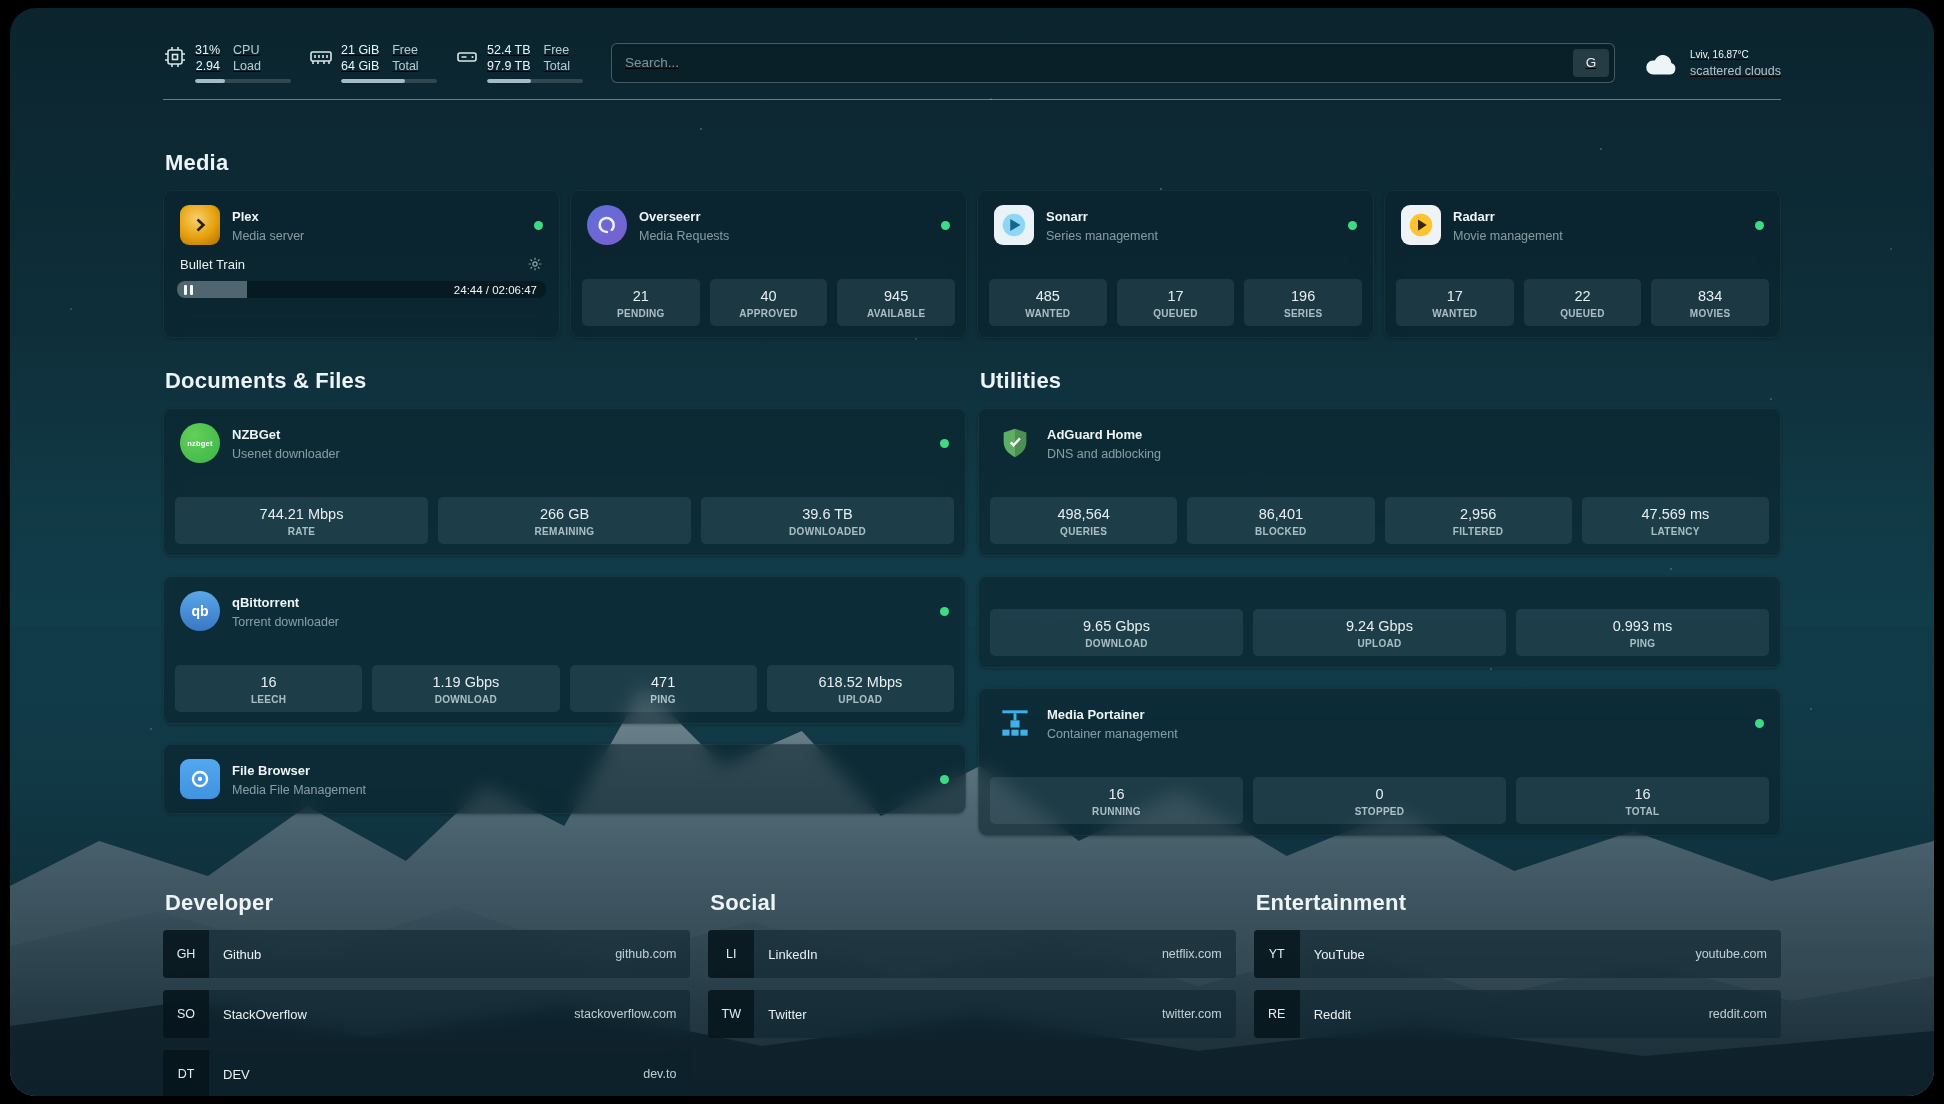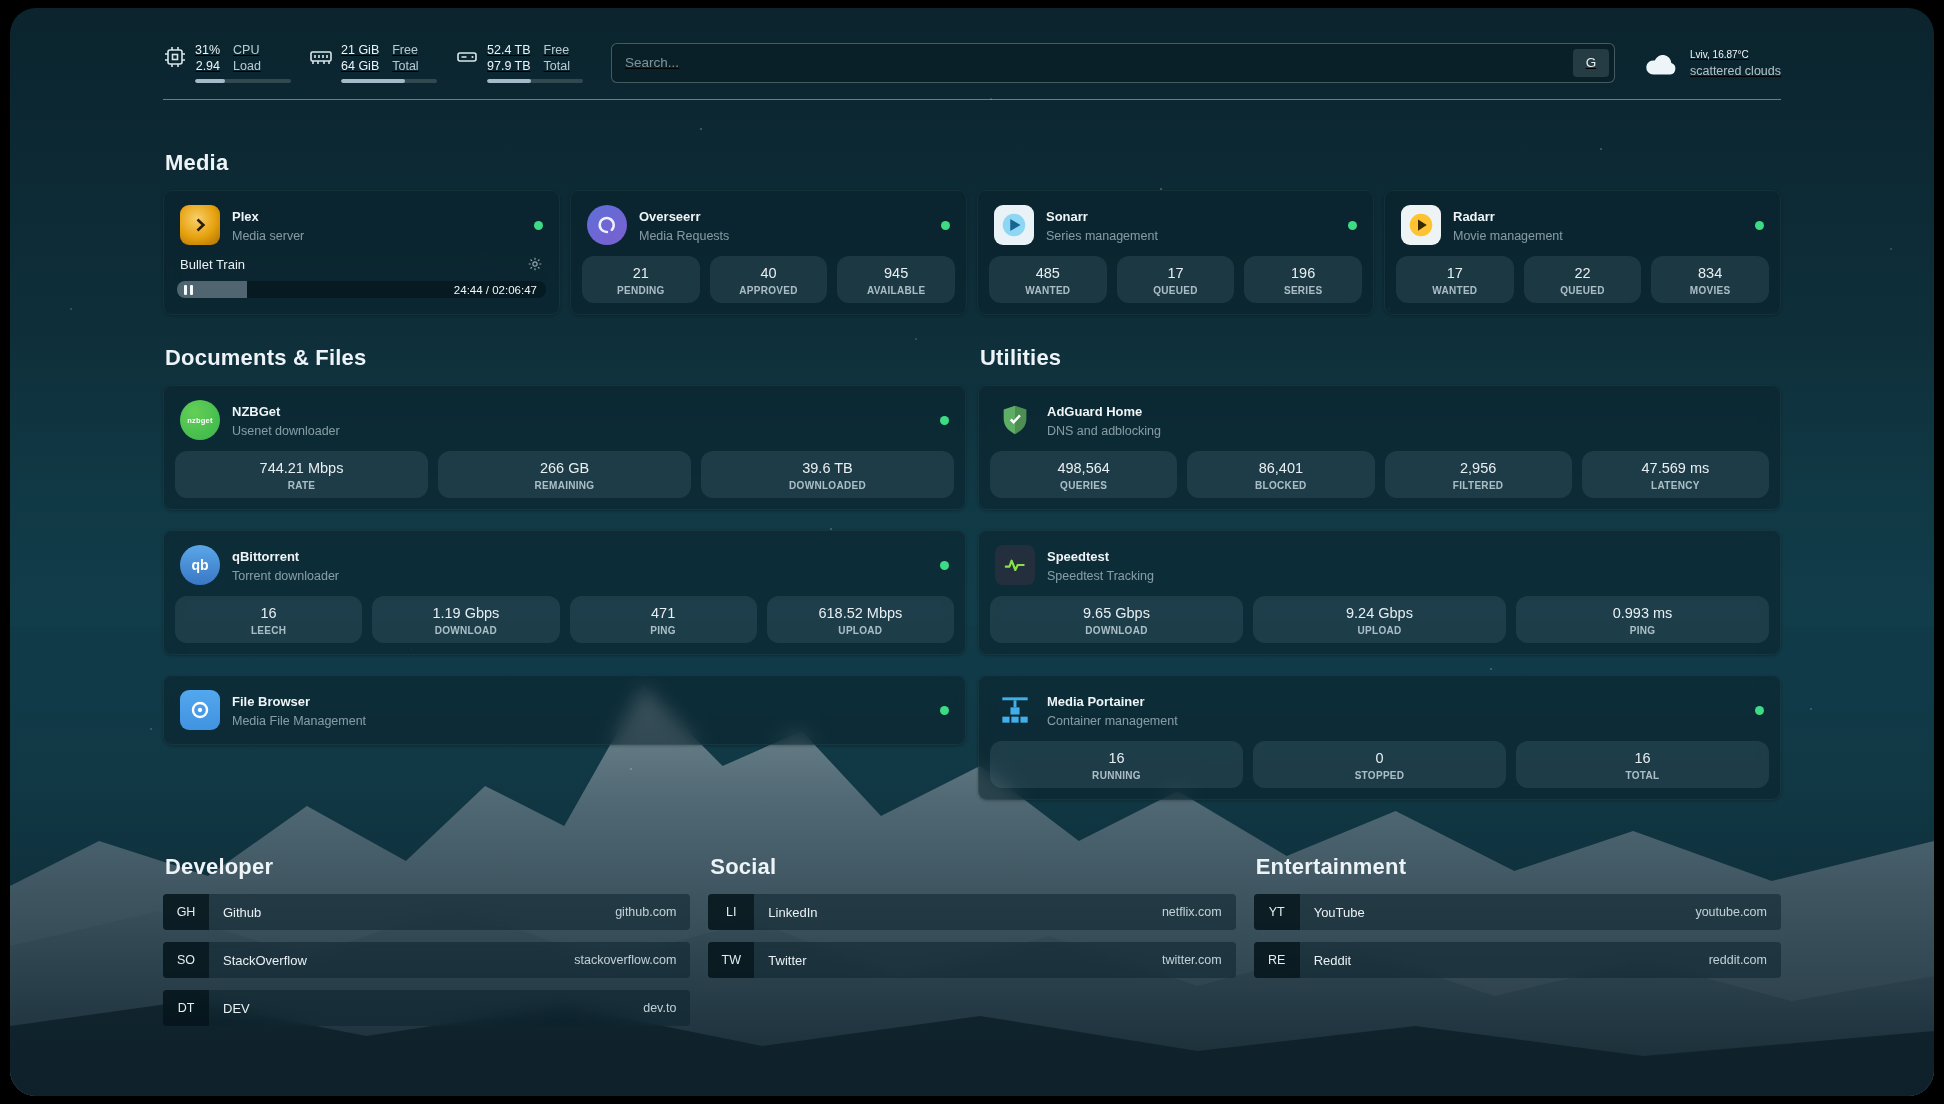--- a/index.html
+++ b/index.html
@@ -59,37 +59,37 @@
   .icon{width:40px;height:40px;flex:none;display:grid;place-items:center;border-radius:9px;overflow:hidden;}
   .icon.round{border-radius:50%;}
   .icon svg{width:100%;height:100%;}
   .icon .glyph-sm{font-size:7.5px;font-weight:bold;color:#fff;letter-spacing:.2px;}
   .icon .glyph-md{font-size:14px;font-weight:bold;color:#fff;}
   .meta{display:flex;flex-direction:column;}
   .svc-name{font-size:13px;font-weight:700;color:#eff4f6;line-height:20px;}
   .svc-sub{font-size:12.5px;color:rgba(222,237,243,.58);line-height:16px;margin-top:1px;}
   .dot{width:9px;height:9px;border-radius:50%;margin-left:auto;background:var(--status-online);flex:none;}
   .stats{display:grid;grid-auto-flow:column;grid-auto-columns:1fr;gap:10px;}
-  .stat{background:rgba(186,220,233,.10);border-radius:12px;text-align:center;padding:8px 4px 7px;}
+  .stat{background:rgba(186,220,233,.10);border-radius:5px;text-align:center;padding:8px 4px 7px;margin-top:23px;}
   .stat .v{font-size:14.5px;color:#e8eff2;line-height:18px;}
   .stat .l{font-size:10px;font-weight:700;color:rgba(226,240,246,.72);margin-top:3px;letter-spacing:.3px;}
   
   .np-row{display:flex;align-items:center;justify-content:space-between;padding:0 5px 9px;}
   .np-title{font-size:13px;color:#e9f1f4;}
   .gear{width:16px;height:16px;color:rgba(236,246,250,.6);cursor:pointer;}
   .player{position:relative;height:17px;border-radius:8px;background:rgba(4,14,19,.5);
     display:flex;align-items:center;overflow:hidden;margin:0 2px;}
   .player-fill{position:absolute;left:0;top:0;bottom:0;background:rgba(200,226,236,.38);}
   .pause{display:flex;gap:3px;margin-left:7px;z-index:2;cursor:pointer;}
   .pause i{width:3px;height:10px;background:#f4f9fb;border-radius:1px;display:block;}
   .player-time{margin-left:auto;padding-right:9px;font-size:11.5px;color:#f3f8fa;z-index:2;}
   
   .bookmarks{display:grid;grid-template-columns:repeat(3,1fr);gap:18px;margin-top:54px;}
   .bm-list{display:flex;flex-direction:column;gap:12px;}
-  .bm-row{display:flex;align-items:center;height:36px;border-radius:4px;overflow:hidden;
+  .bm-row{display:flex;align-items:center;height:48px;border-radius:4px;overflow:hidden;
     background:rgba(12,35,45,.52);backdrop-filter:blur(8px);cursor:pointer;}
   .bm-abbr{width:46px;height:100%;background:rgba(5,18,25,.72);display:grid;place-items:center;
     font-size:12.5px;color:#e4edf1;flex:none;}
   .bm-name{margin-left:14px;font-size:13px;color:#eaf1f5;}
   .bm-url{margin-left:auto;margin-right:14px;font-size:12.5px;color:rgba(228,241,247,.82);}
 </style>
 </head>
 <body>
 
 <div class="screen">
@@ -447,31 +447,20 @@
                 <div class="l">FILTERED</div>
               </div>
               <div class="stat">
                 <div class="v">47.569 ms</div>
                 <div class="l">LATENCY</div>
               </div>
             </div>
           </div>
 
           <div class="card">
-            <div class="card-head">
-              <div class="icon" style="background:#232f3d;border-radius:8px;">
-                <svg viewBox="0 0 24 24" fill="none" stroke-width="2" stroke-linecap="round" stroke-linejoin="round" style="width:26px;height:26px">
-                  <path d="M3.5 13.5h3.4l2-5.5 3.4 8.6 2.2-4.6h5.5" style="stroke:var(--accent-speedtest)"></path>
-                </svg>
-              </div>
-              <div class="meta">
-                <span class="svc-name">Speedtest</span>
-                <span class="svc-sub">Speedtest Tracking</span>
-              </div>
-            </div>
             <div class="stats">
               <div class="stat">
                 <div class="v">9.65 Gbps</div>
                 <div class="l">DOWNLOAD</div>
               </div>
               <div class="stat">
                 <div class="v">9.24 Gbps</div>
                 <div class="l">UPLOAD</div>
               </div>
               <div class="stat">

